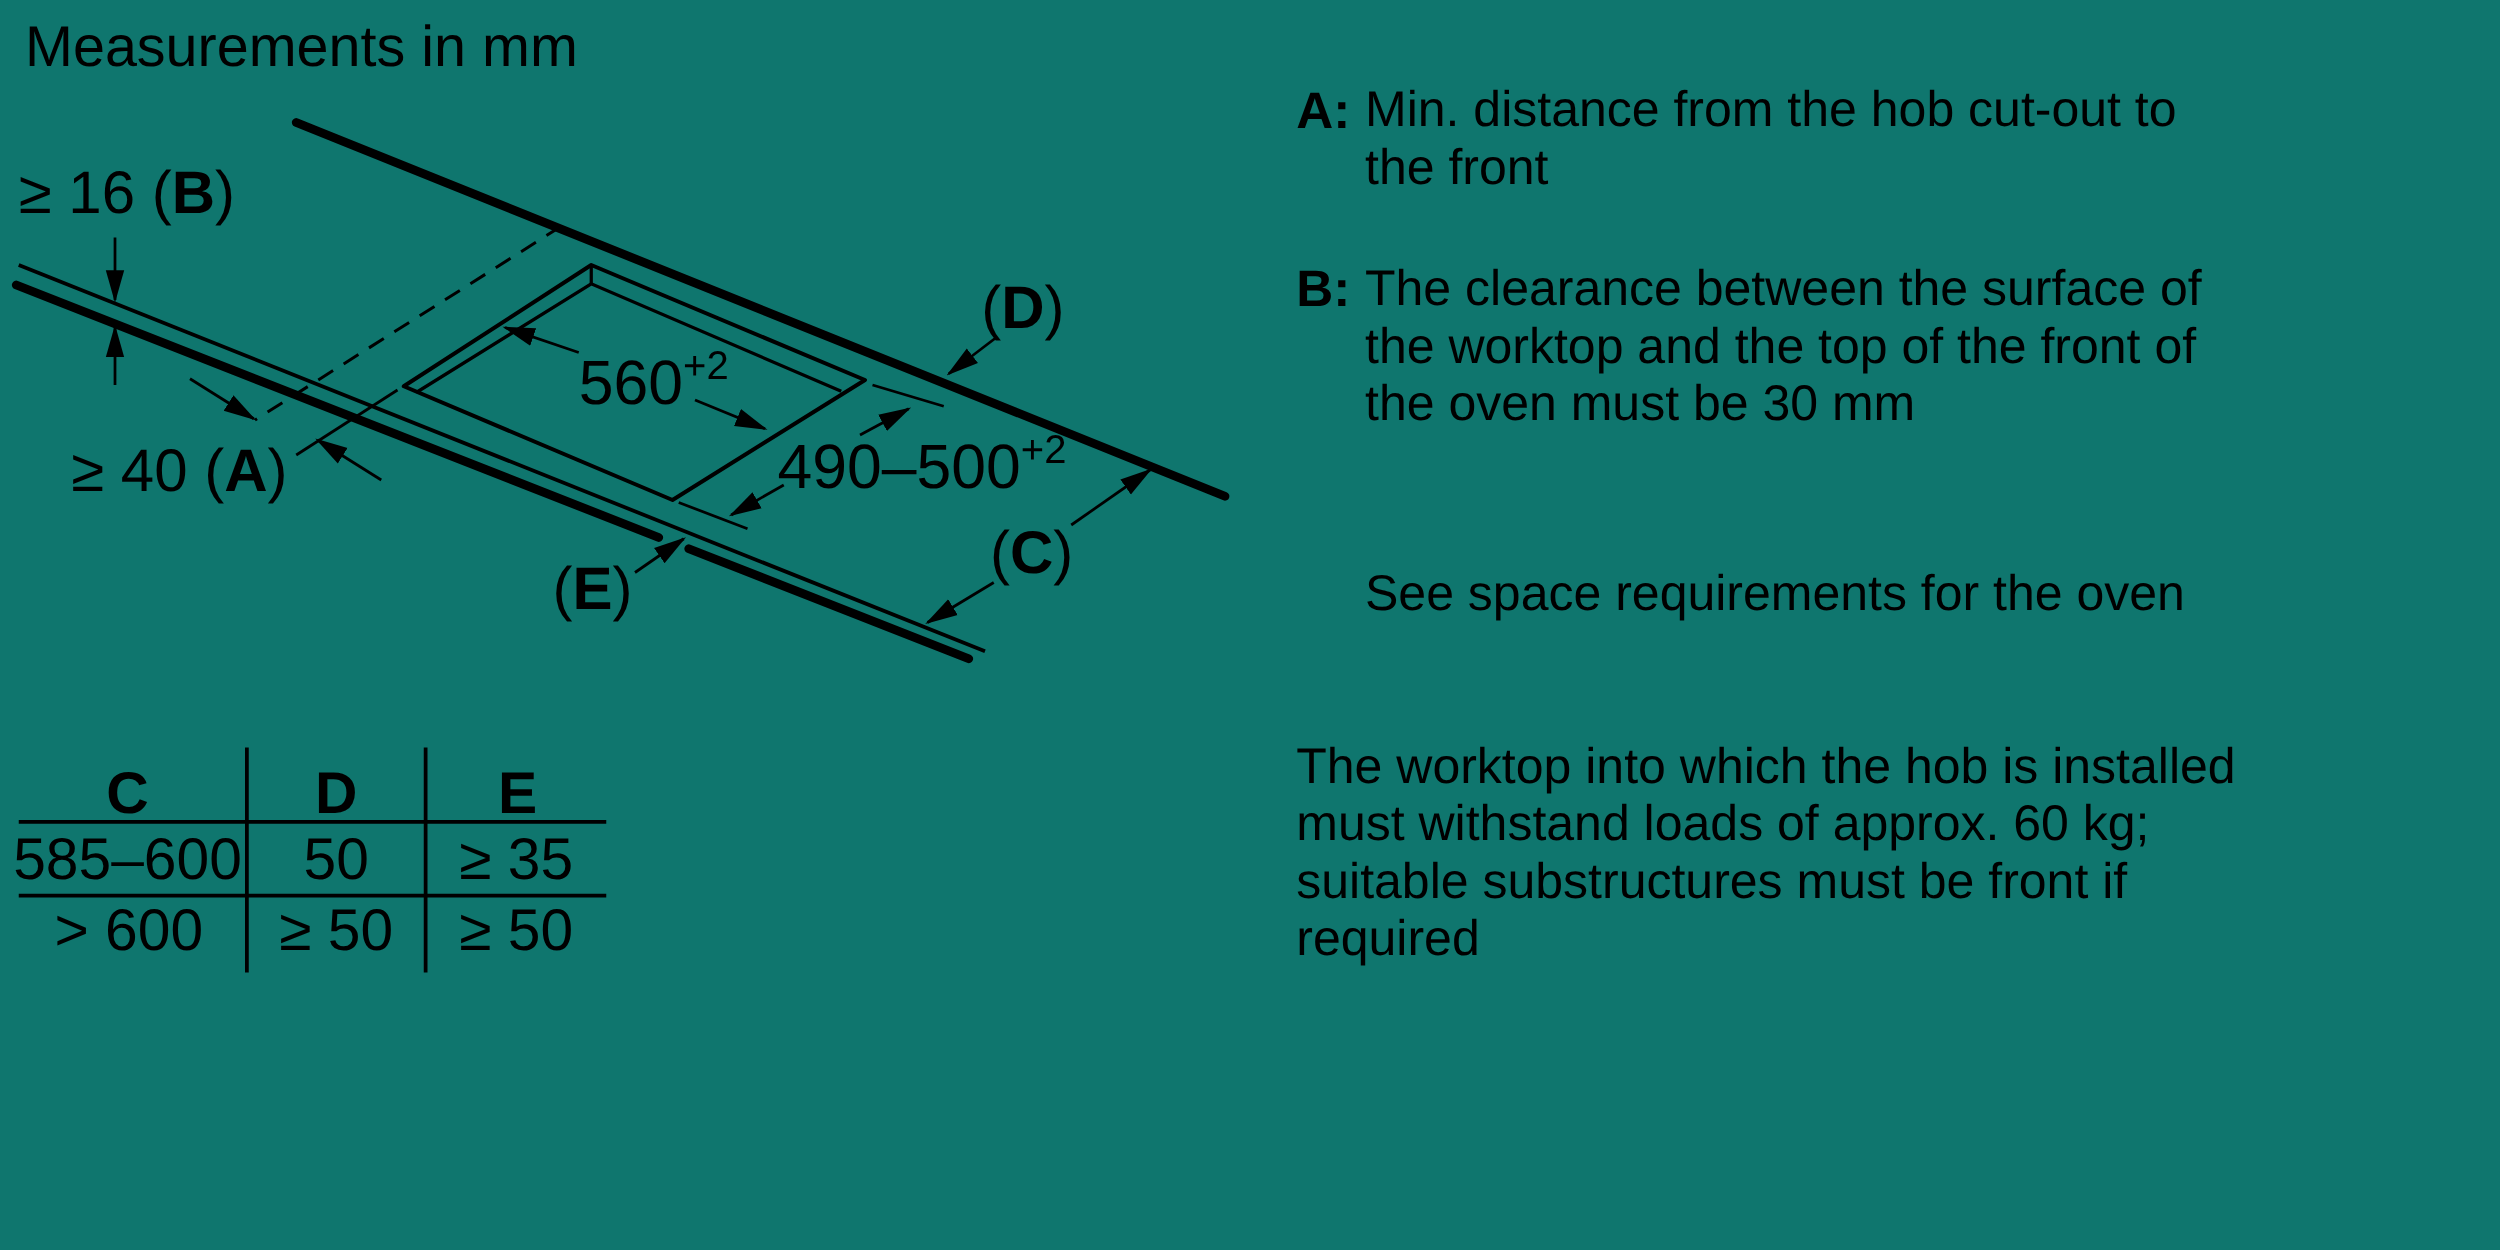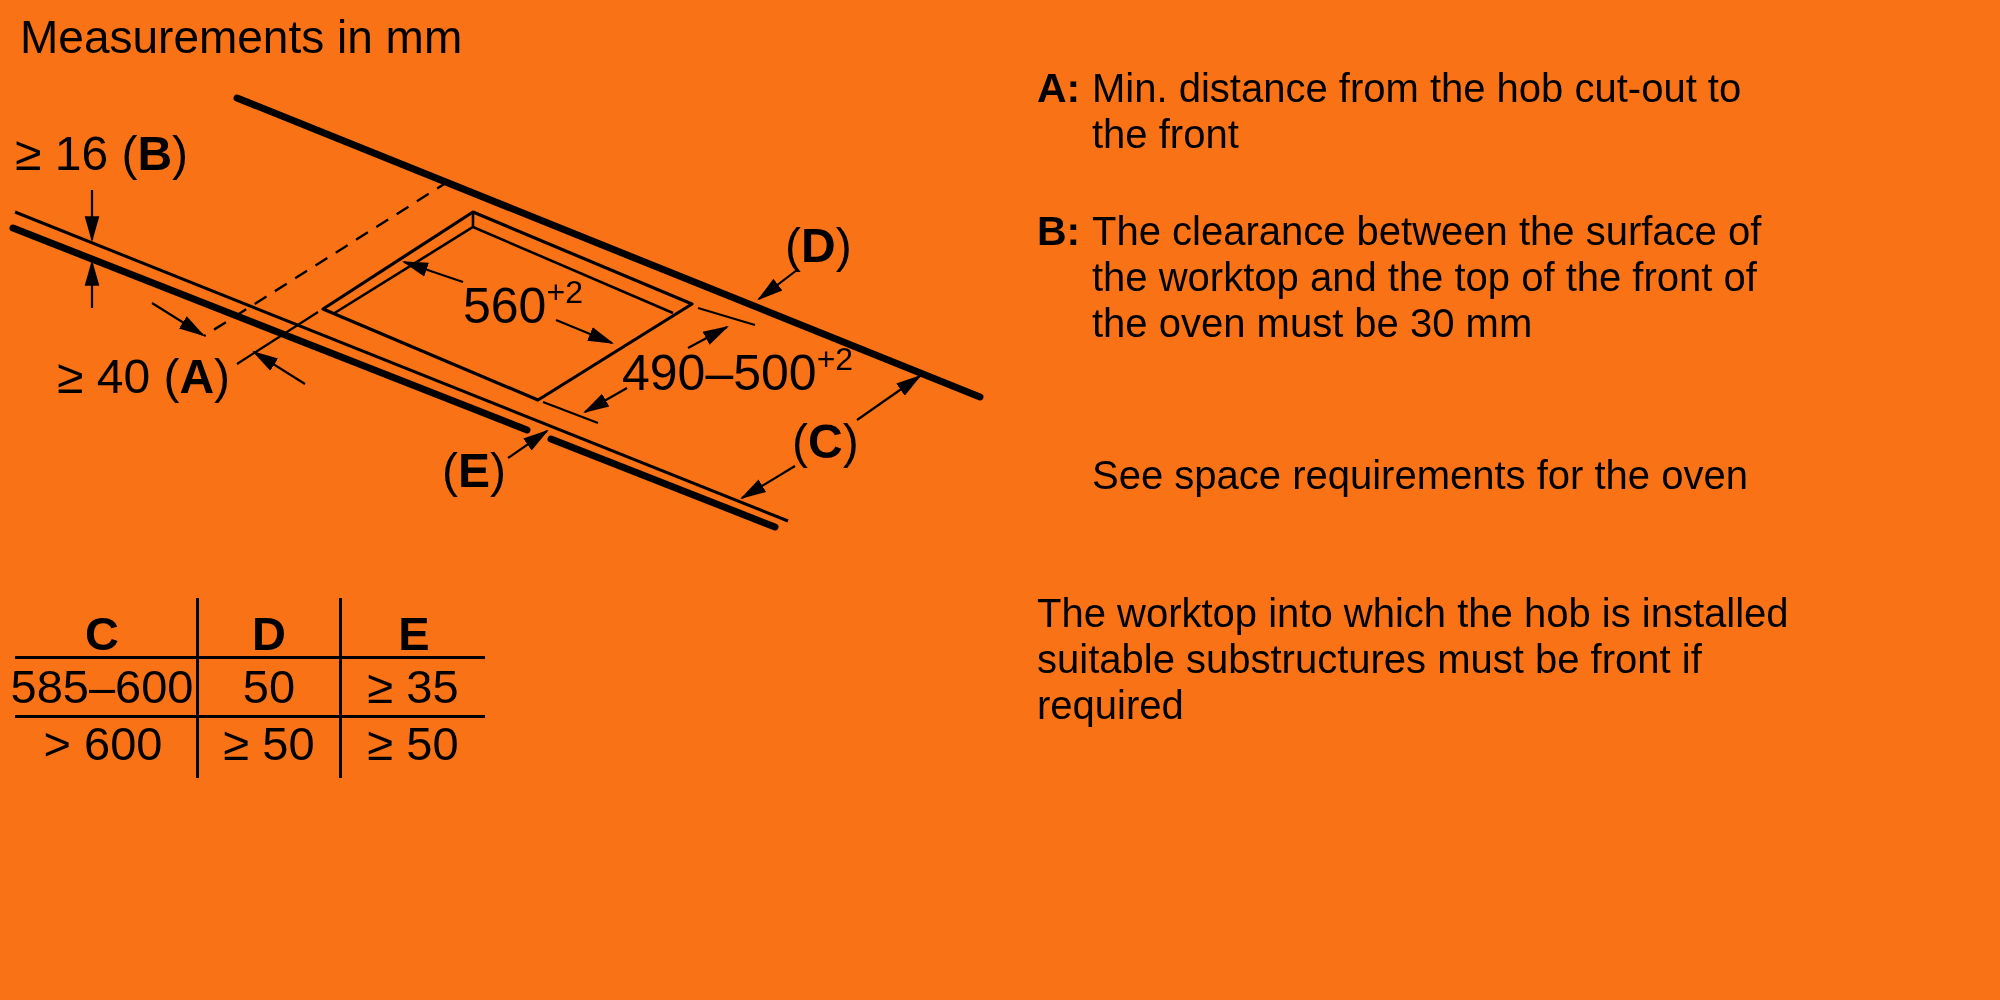--- a/index.html
+++ b/index.html
@@ -6,21 +6,21 @@
     margin: 0;
     padding: 0;
     width: 2000px;
     height: 1000px;
     background: #ffffff;
     font-family: "Liberation Sans", sans-serif;
     color: #000000;
     overflow: hidden;
   }
   .abs { position: absolute; }
-  #stage { position: relative; width: 2000px; height: 1000px; background: #f97316; }
+  #stage { position: relative; width: 2000px; height: 1000px; background: #0f766e; }
 
   
   .page-title { font-size: 46px; line-height: 46px; white-space: nowrap; }
   .note-label { font-size: 41px; line-height: 46px; font-weight: bold; white-space: nowrap; }
   .note-block { font-size: 40px; line-height: 46px; white-space: nowrap; }
   .note-line  { white-space: nowrap; }
 
   
   #diagram-svg { position: absolute; left: 0; top: 0; }
   .dline  { stroke: #000000; fill: none; }
@@ -119,17 +119,18 @@
   <div class="abs note-block" style="left:1092px; top:208px;">
     <div class="note-line">The clearance between the surface of</div>
     <div class="note-line">the worktop and the top of the front of</div>
     <div class="note-line">the oven must be 30 mm</div>
   </div>
 
   <div class="abs note-block" style="left:1092px; top:452px;">See space requirements for the oven</div>
 
   <div class="abs note-block" style="left:1037px; top:590px;">
     <div class="note-line">The worktop into which the hob is installed</div>
+    <div class="note-line">must withstand loads of approx. 60 kg;</div>
     <div class="note-line">suitable substructures must be front if</div>
     <div class="note-line">required</div>
   </div>
 
 </div>
 
 </body></html>

